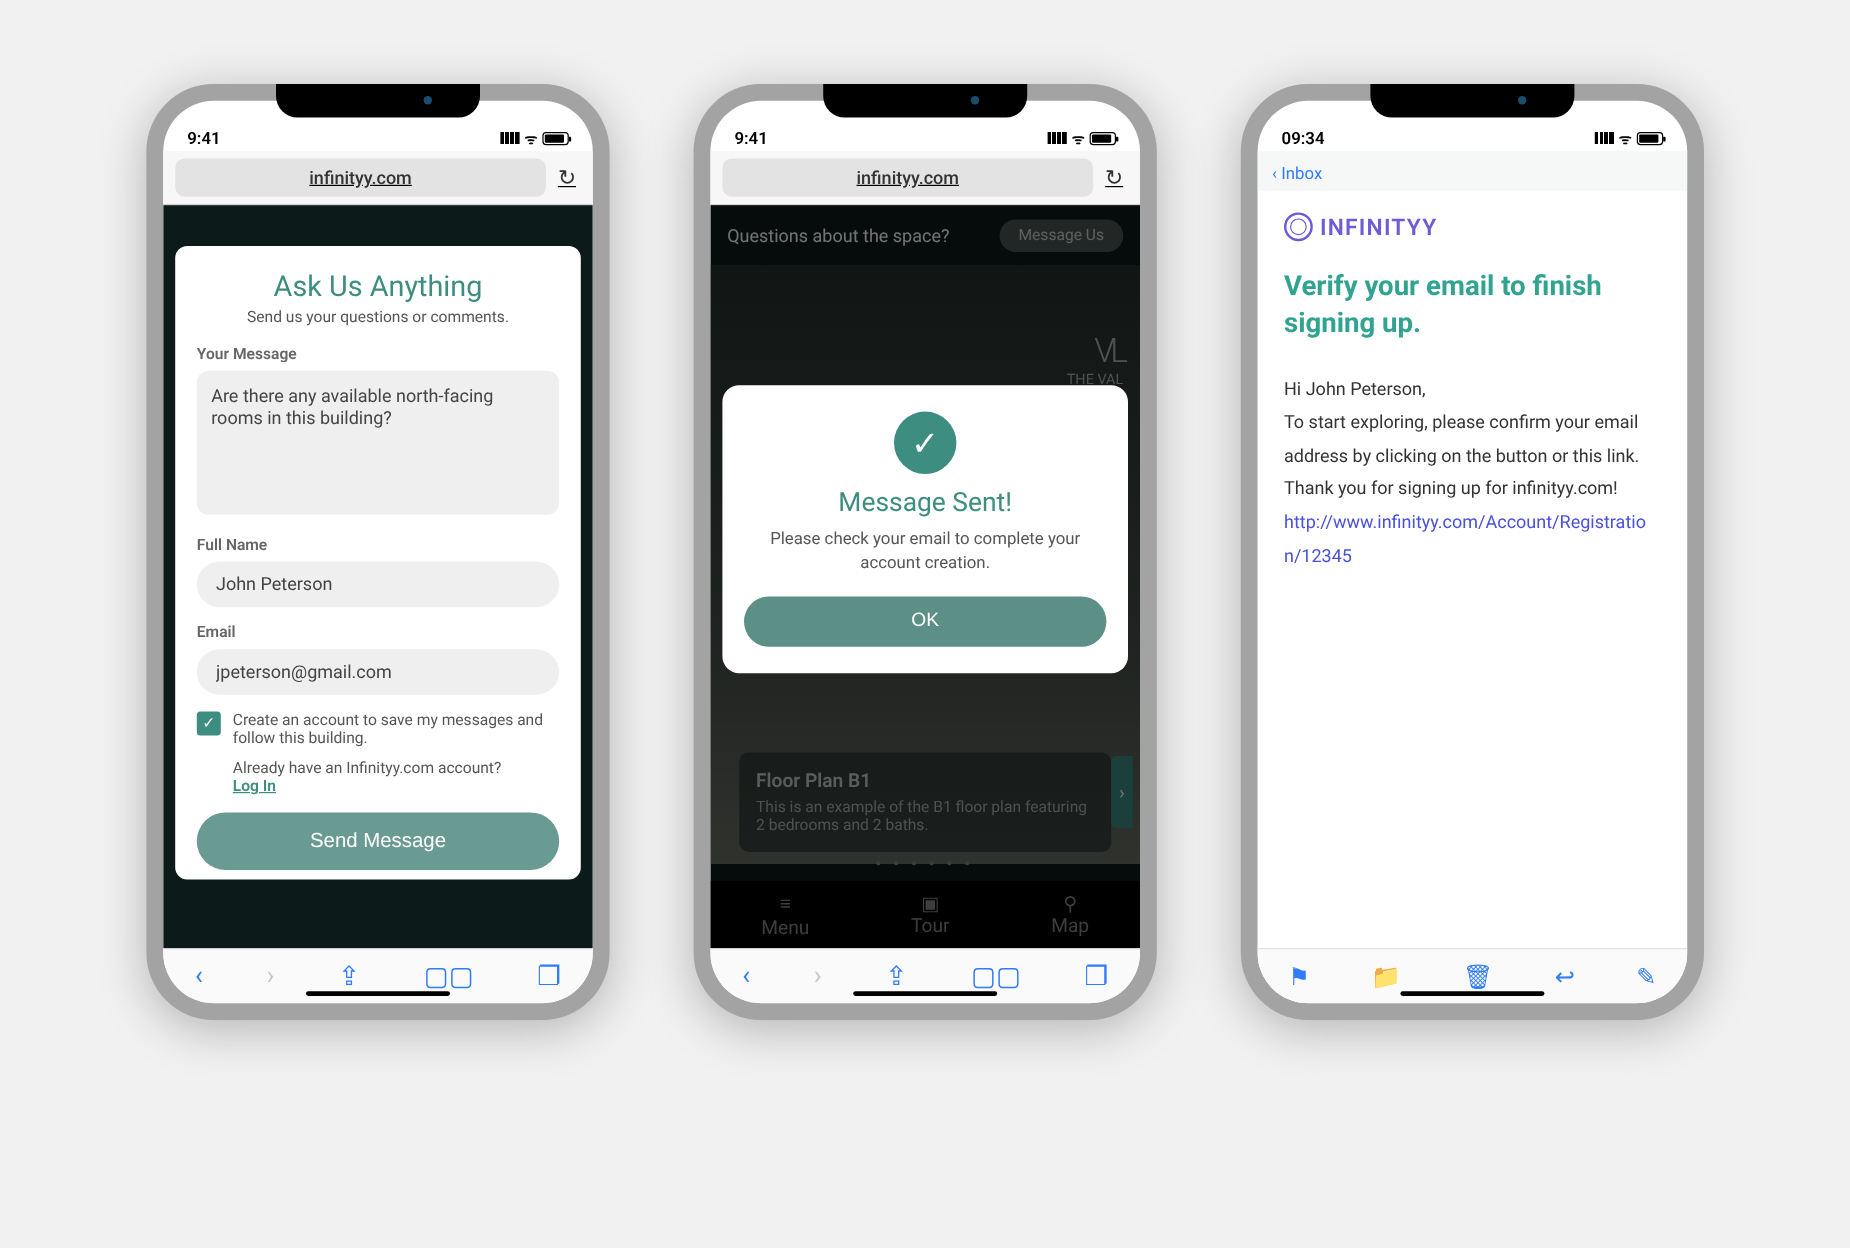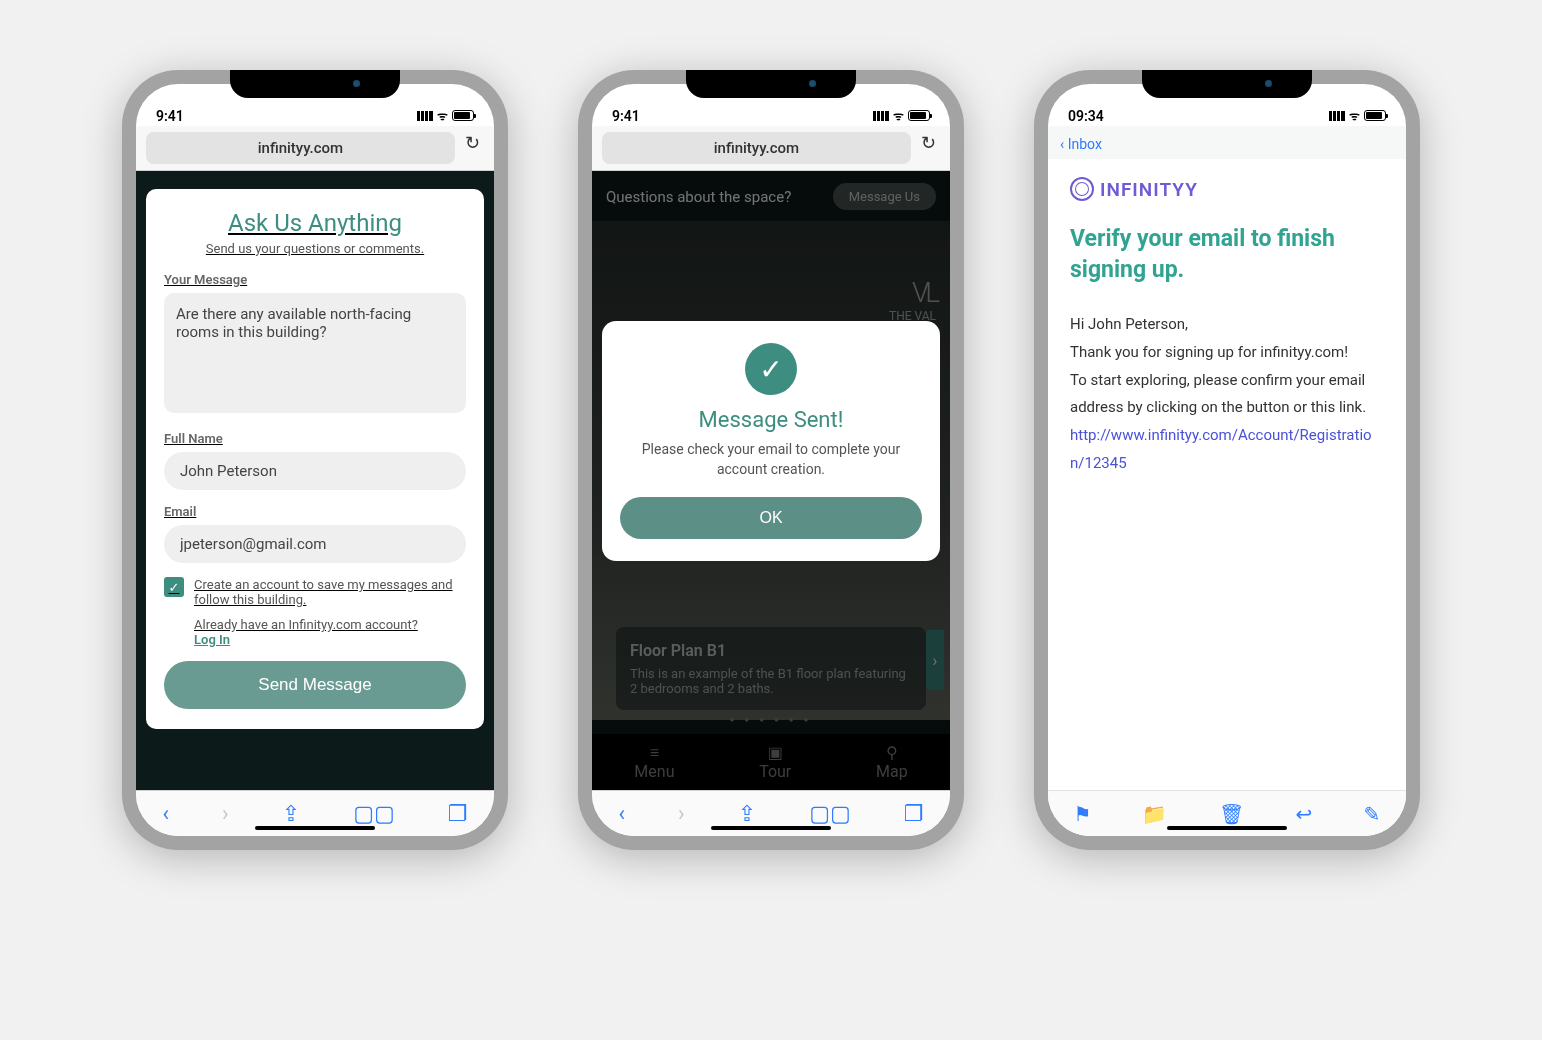--- a/index.html
+++ b/index.html
@@ -66,22 +66,23 @@
     background: linear-gradient(to right, #000 0 3px, transparent 3px 4px, #000 4px 7px, transparent 7px 8px, #000 8px 11px, transparent 11px 12px, #000 12px 16px); }
   .wifi { font-size:12px; }
   .battery { width:22px; height:11px; border:1px solid #000; border-radius:3px; position:relative; }
   .battery::after { content:""; position:absolute; right:-3px; top:3px; width:2px; height:4px; background:#000; border-radius:0 1px 1px 0;}
   .battery::before { content:""; position:absolute; left:1px; top:1px; bottom:1px; right:3px; background:#000; border-radius:1px;}
 
   
   .url-bar {
     background: #f7f7f7;
     padding: 6px 10px;
-    display:flex; align-items:flex-start; gap:6px;
+    display:flex; align-items:center; gap:6px;
     border-bottom:1px solid #d0d0d0;
+    text-decoration:underline;
   }
   .url-field {
     flex:1; background:#e3e3e3; border-radius:8px;
     height:32px; display:flex; align-items:center; justify-content:center;
     font-size:15px; font-weight:500; color:#333;
   }
   .reload { font-size:18px; color:#333; padding:0 4px;}
   .safari-bottom {
     height:46px;
     background:#fafafa;
@@ -92,22 +93,22 @@
     margin-top:auto;
   }
   .safari-bottom span { color:#2f7cff; font-size:22px; }
   .safari-bottom .disabled { color:#c7c7c7; }
   .home-ind { position:absolute; bottom:6px; left:50%; transform:translateX(-50%);
     width:120px; height:4px; background:#000; border-radius:3px; }
 
   
   .p1-body { flex:1; background:#0c1b1a; position:relative; overflow:hidden;}
   .card {
-    position:absolute; left:10px; right:10px; top:18px;
-    background:#fff; border-radius:10px; padding:20px 18px 20px;text-decoration:underline;
+    position:absolute; left:10px; right:10px; top:34px;
+    background:#fff; border-radius:10px; padding:20px 18px 8px;
   }
   .card h1 { color:#3d8d80; font-size:24px; font-weight:400; text-align:center; margin-bottom:4px;}
   .card .sub { text-align:center; font-size:13px; color:#555; margin-bottom:16px;}
   .label { font-size:13px; color:#666; font-weight:600; margin-bottom:6px;}
   .ta {
     width:100%; background:#efefef; border:none; border-radius:10px;
     padding:12px; font-size:15px; color:#444; resize:none; min-height:120px;
     font-family:inherit;
   }
   .inp {
@@ -314,22 +315,22 @@
         <span class="back-inbox">‹ <span>Inbox</span></span>
       </div>
       <div class="mail-content">
         <div class="logo">
           <span class="logo-mark"></span>
           <span>INFINITYY</span>
         </div>
         <h2 class="mail-h">Verify your email to finish signing up.</h2>
         <div class="mail-body">
           <div>Hi John Peterson,</div>
+          <div>To start exploring, please confirm your email address by clicking on the button or this link.</div>
           <div>Thank you for signing up for infinityy.com!</div>
-          <div>To start exploring, please confirm your email address by clicking on the button or this link.</div>
           <a href="#">http://www.infinityy.com/Account/Registration/12345</a>
         </div>
       </div>
       <div class="mail-bottom">
         <span>⚑</span>
         <span>📁</span>
         <span>🗑</span>
         <span>↩</span>
         <span>✎</span>
       </div>

